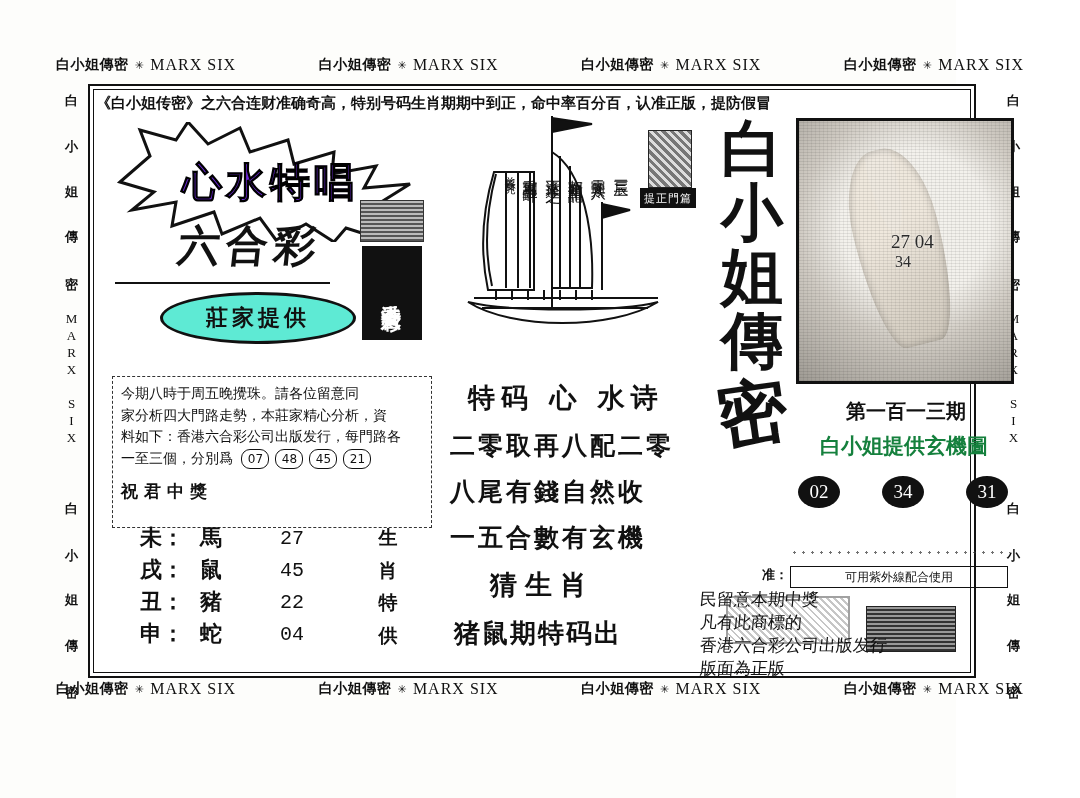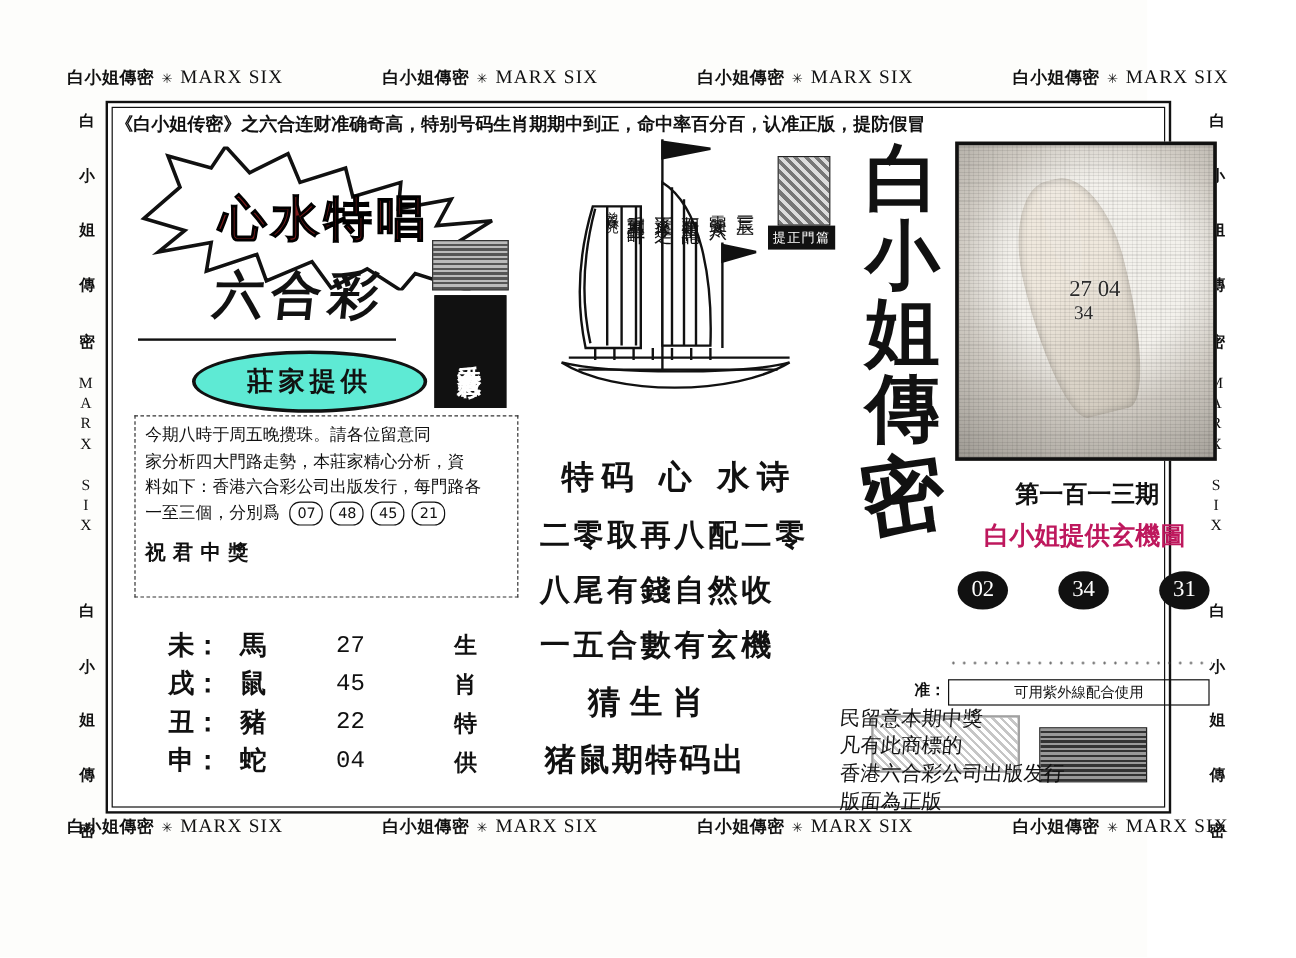--- a/index.html
+++ b/index.html
@@ -63,21 +63,21 @@
 
   
   .starburst{
     position:absolute;left:110px;top:122px;width:320px;height:120px;
   }
   .starburst svg{display:block;}
   .star-label{
     position:absolute;left:0;top:0;width:320px;height:120px;
     display:flex;align-items:center;justify-content:center;
     font-size:40px;font-weight:700;letter-spacing:4px;
-    color:#7f1d1d;
+    color:#6d28d9;
     -webkit-text-stroke:1px #000;
   }
   .sixcai{
     position:absolute;left:150px;top:218px;width:200px;height:56px;
     font-size:42px;font-weight:700;letter-spacing:6px;color:#111;
     display:flex;align-items:center;justify-content:center;
     transform:skewX(-6deg);
   }
   .hr-left{
     position:absolute;left:115px;top:282px;width:215px;height:0;border-top:2px solid #111;
@@ -101,21 +101,21 @@
     border:2px solid #111;background:#111;color:#fff;
     display:flex;align-items:center;justify-content:center;
   }
   .vblock span{
     writing-mode:vertical-rl;text-orientation:upright;
     font-size:20px;font-weight:700;letter-spacing:2px;color:#fff;
   }
 
   
   .notebox{
-    position:absolute;left:112px;top:346px;width:320px;height:152px;
+    position:absolute;left:112px;top:376px;width:320px;height:152px;
     border:1px dashed #333;padding:6px 8px;box-sizing:border-box;
     font-size:14px;line-height:1.55;color:#111;
   }
   .notebox .row{white-space:nowrap;}
   .nums{display:inline-flex;gap:6px;vertical-align:middle;margin-left:4px;}
   .numc{
     display:inline-flex;align-items:center;justify-content:center;
     width:26px;height:18px;border:1px solid #111;border-radius:9px;
     font-size:12px;
   }
@@ -215,21 +215,21 @@
     font-family:"Liberation Serif","DejaVu Serif",serif;
     text-shadow:0 0 3px rgba(255,255,255,.8);
   }
 
   .issue{
     position:absolute;left:800px;top:398px;width:212px;height:26px;
     text-align:center;font-size:20px;font-weight:700;color:#111;white-space:nowrap;
   }
   .provide{
     position:absolute;left:784px;top:432px;width:240px;height:28px;
-    text-align:center;font-size:21px;font-weight:700;color:#be185d;white-space:nowrap;
+    text-align:center;font-size:21px;font-weight:700;color:#15803d;white-space:nowrap;
   }
   .balls{
     position:absolute;left:798px;top:472px;width:210px;height:40px;
     display:flex;justify-content:space-between;align-items:center;
   }
   .ball{
     width:42px;height:32px;border-radius:50%;
     background:#111;color:#fff;
     display:flex;align-items:center;justify-content:center;
     font-size:19px;font-family:"Liberation Serif","DejaVu Serif",serif;

